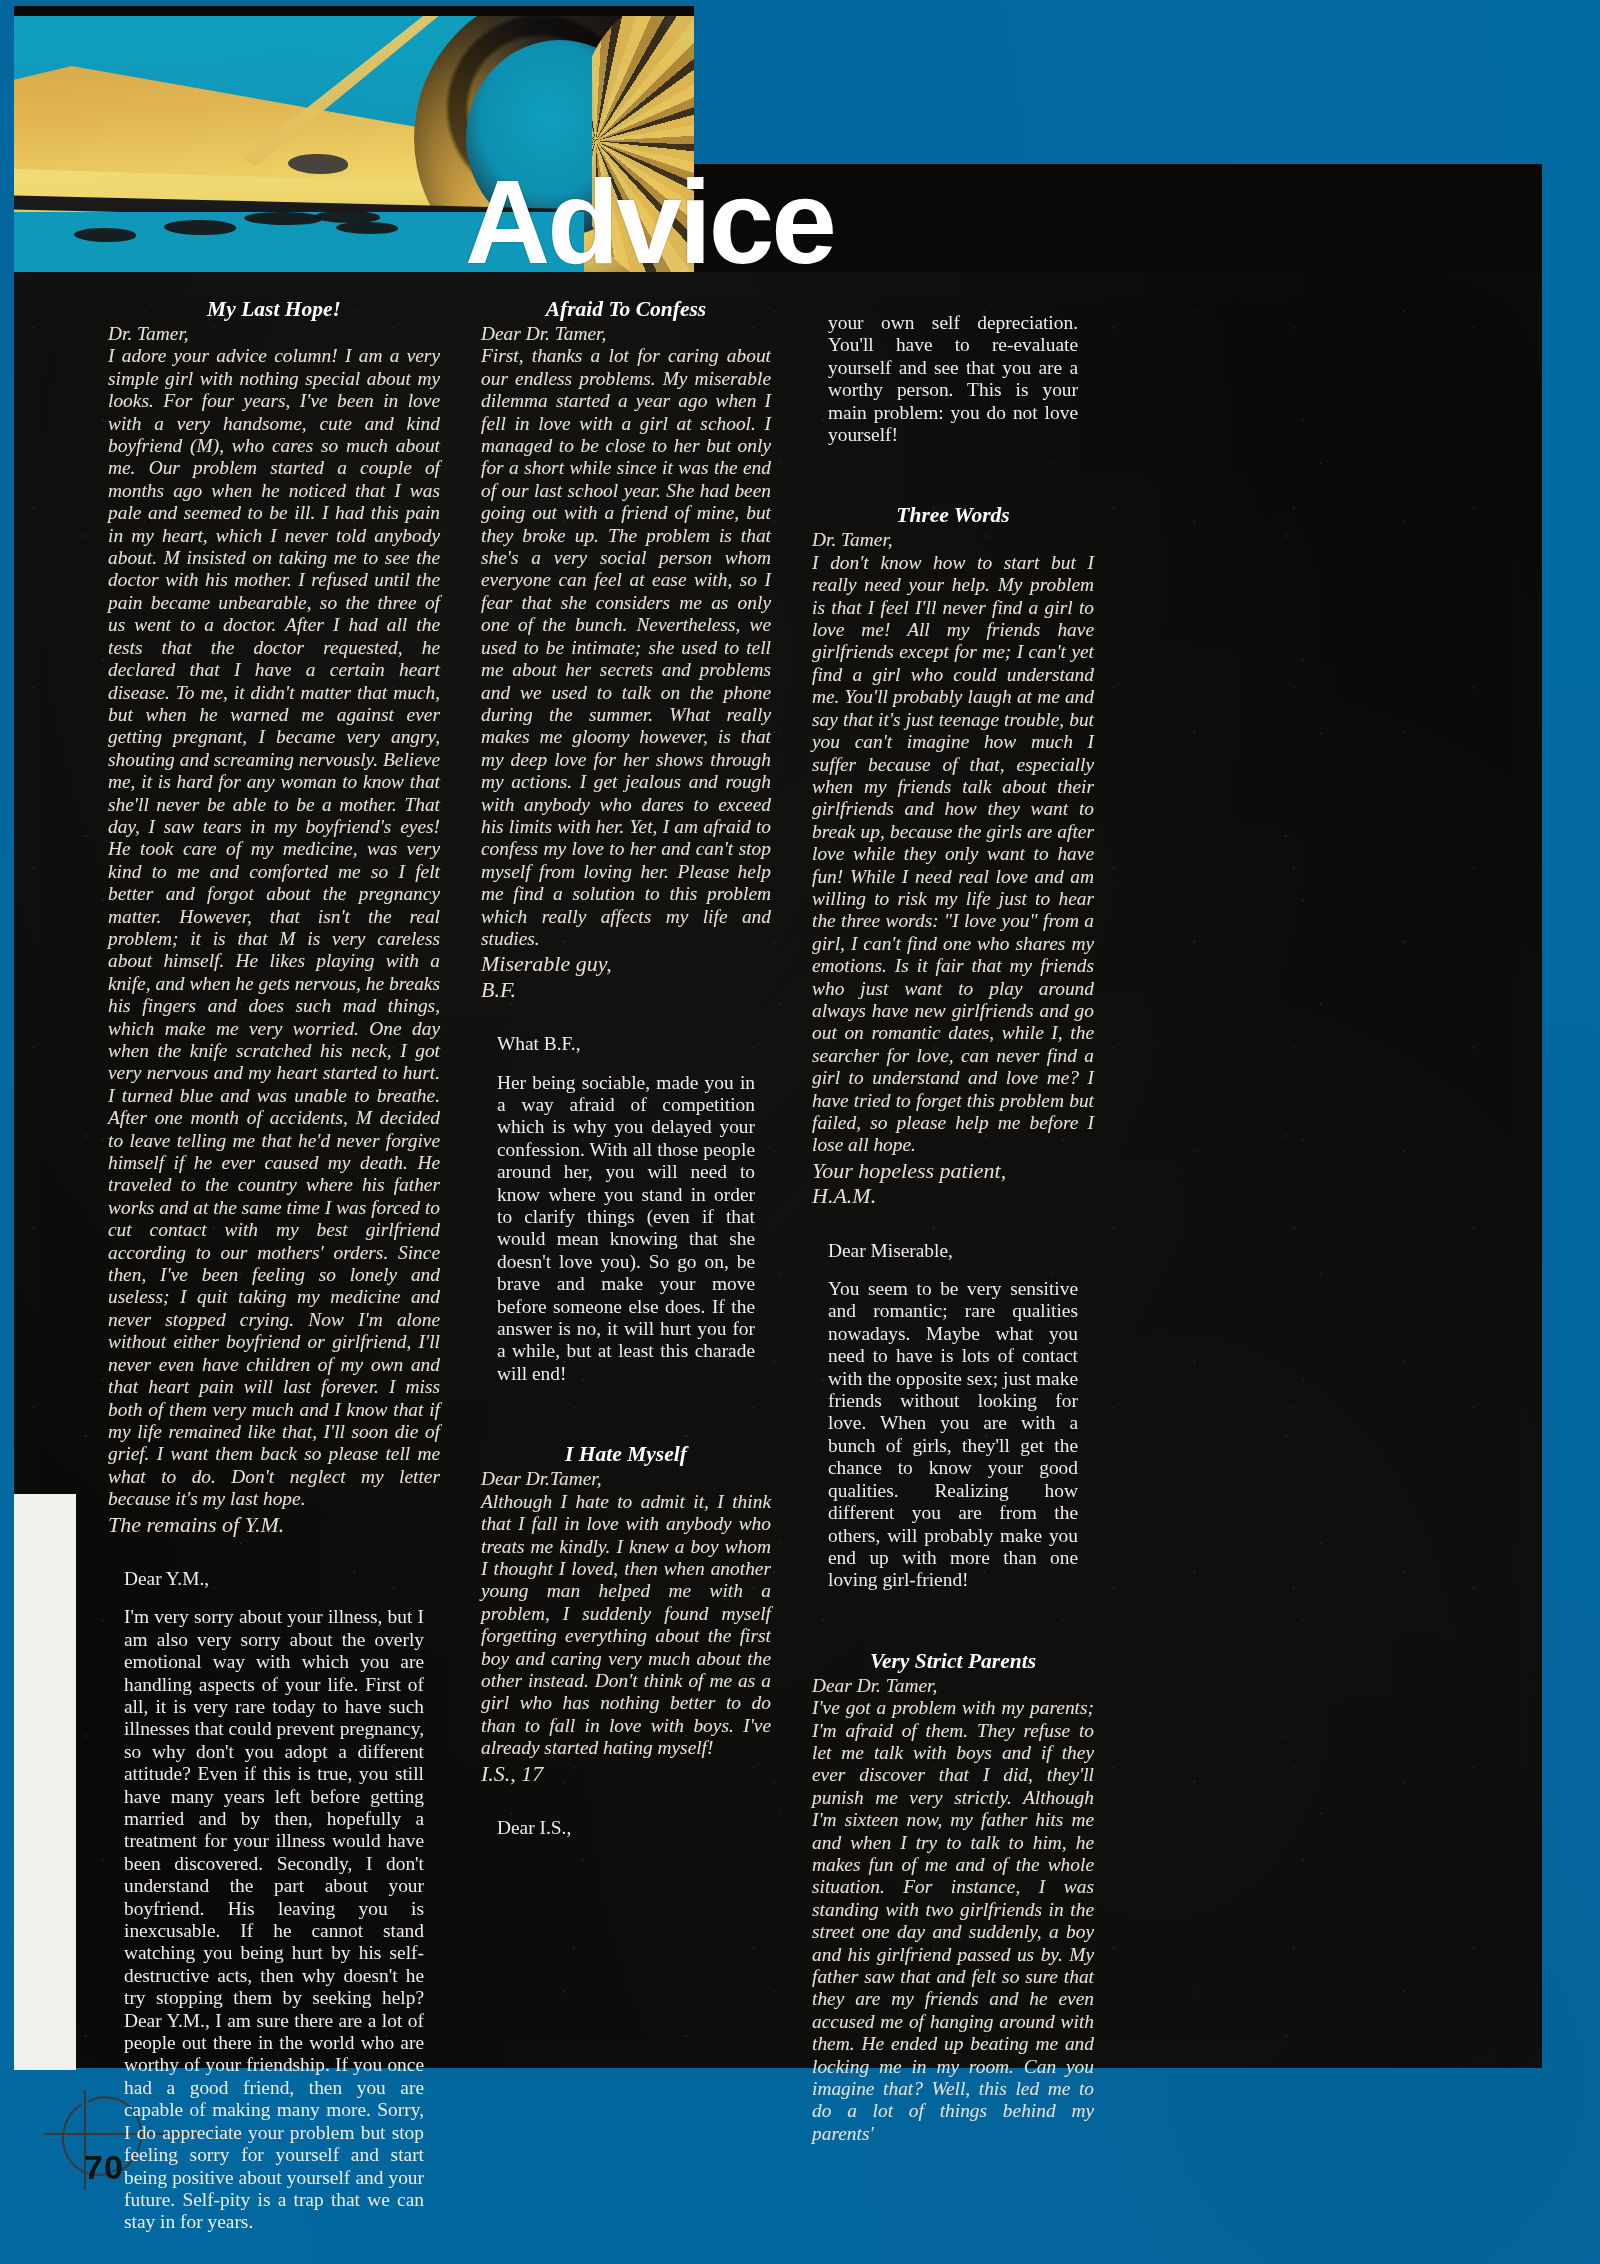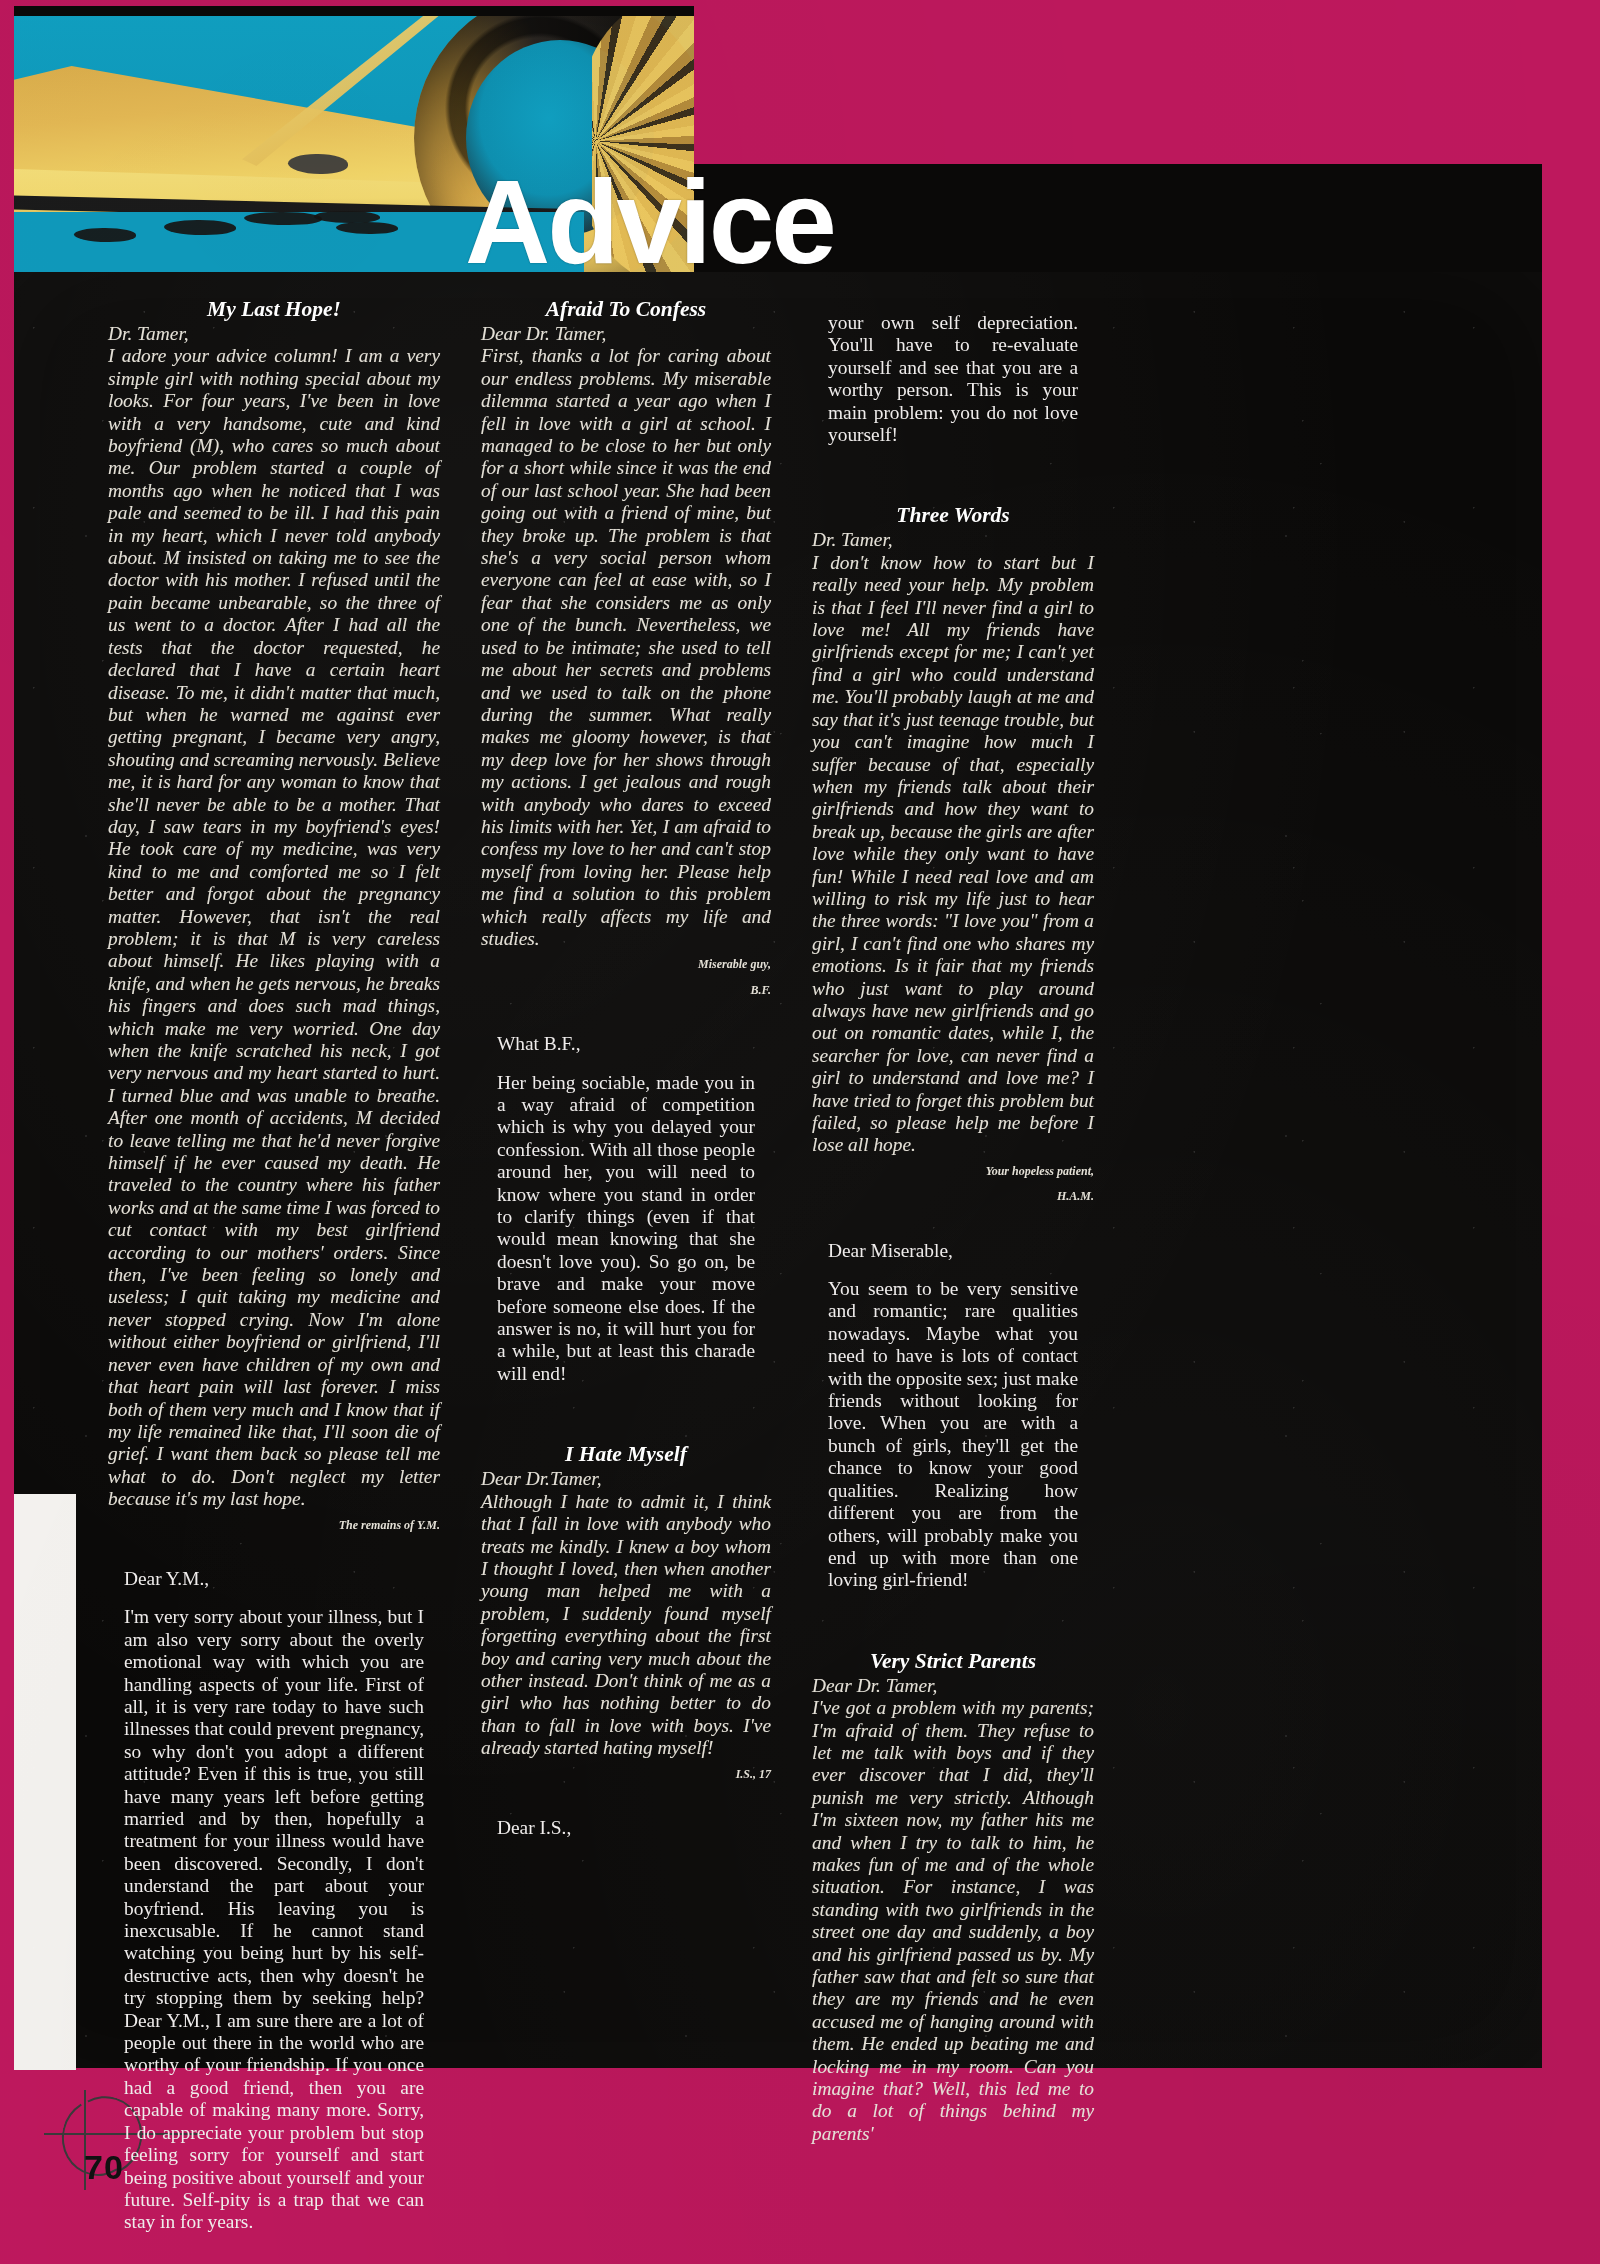--- a/index.html
+++ b/index.html
@@ -1,20 +1,20 @@
 <!DOCTYPE html>
 <html><head>
 <meta charset="utf-8">
 <style>
   html,body{margin:0;padding:0;background:#ffffff;}
   body{width:1600px;height:2264px;position:relative;overflow:hidden;
        font-family:"Liberation Serif",serif;}
 
   
-  #paper{position:absolute;inset:0;background:#be185d;padding-left:32px;}
+  #paper{position:absolute;inset:0;background:#0369a1;padding-left:32px;}
   #paper:after{content:"";position:absolute;inset:0;pointer-events:none;
     background:
       radial-gradient(circle at 18% 8%, rgba(0,0,0,.03), transparent 55%),
       radial-gradient(circle at 86% 92%, rgba(0,0,0,.05), transparent 60%);}
 
   
   #blackpanel{position:absolute;left:14px;top:272px;width:1528px;height:1796px;
     background:#0a0908;
     box-shadow:inset 0 0 120px rgba(255,255,255,.025);}
   #blackpanel:after{content:"";position:absolute;inset:0;pointer-events:none;
@@ -79,22 +79,22 @@
   .col.c3{width:282px;}
 
   .hdg{font-weight:bold;font-style:italic;font-size:21.5px;line-height:26px;
        text-align:center;color:#ffffff;margin:0 0 1px 0;}
   .hdg.sp{margin-top:24px;}
   .letter{font-style:italic;font-size:19.4px;line-height:22.4px;
           color:#e4e0d6;margin:0;text-align:justify;
           text-shadow:0 0 1px rgba(255,255,255,.18);}
   .reply{font-style:normal;font-size:19.4px;line-height:22.4px;
          color:#efeceb;margin:16px;text-align:justify;}
-  .sig{font-style:italic;font-size:12px;line-height:22.4px;
-       text-align:right;color:#e4e0d6;margin:3px 0 0 0;font-weight:bold;}
+  .sig{font-style:italic;font-size:22px;line-height:22.4px;
+       text-align:left;color:#e4e0d6;margin:3px 0 0 0;}
   .gap{height:16px;}
 
   
   #folio{position:absolute;left:84px;top:2148px;font-family:"Liberation Sans",sans-serif;
     font-weight:bold;font-size:34px;color:#111;letter-spacing:1px;}
   #crop-h{position:absolute;left:44px;top:2133px;width:156px;height:2px;background:#3a3a3a;}
   #crop-v{position:absolute;left:84px;top:2090px;width:2px;height:100px;background:#3a3a3a;}
   #crop-arc{position:absolute;left:66px;top:2096px;width:72px;height:76px;
     border:2px solid #3a3a3a;border-radius:50%;
     border-left-color:transparent;border-bottom-color:transparent;transform:rotate(18deg);}

